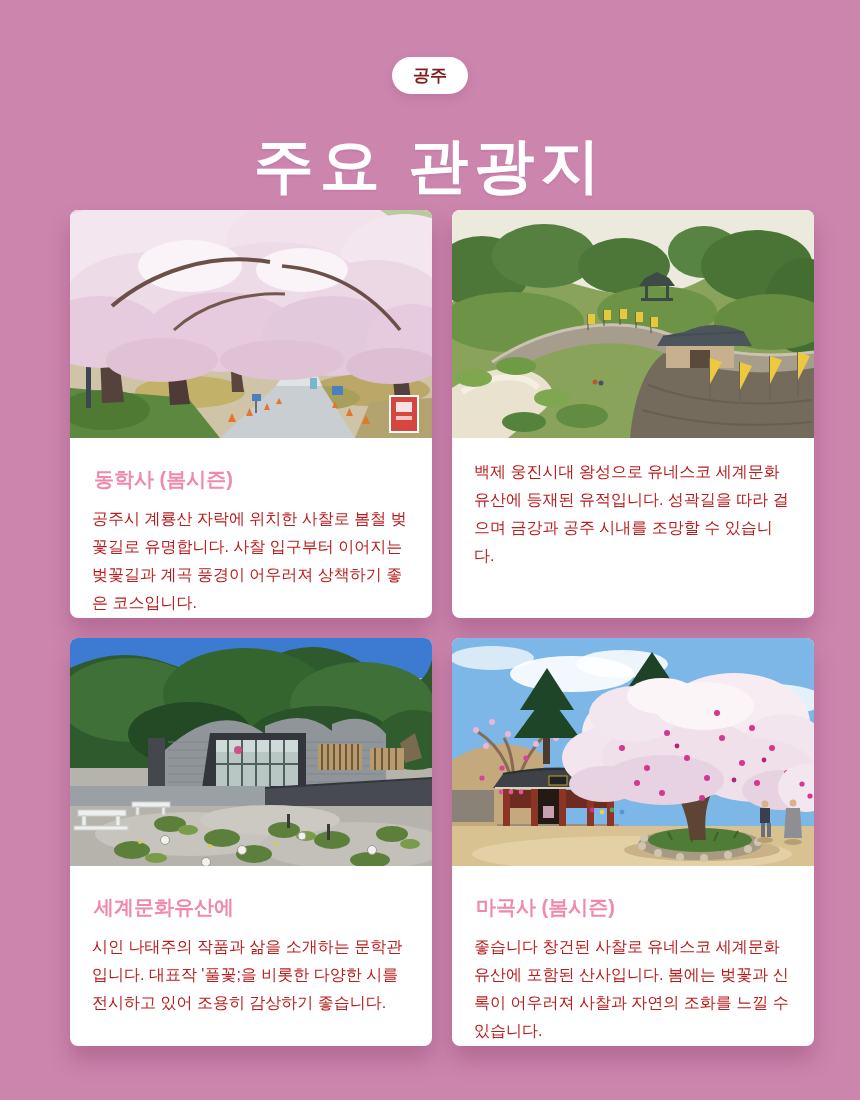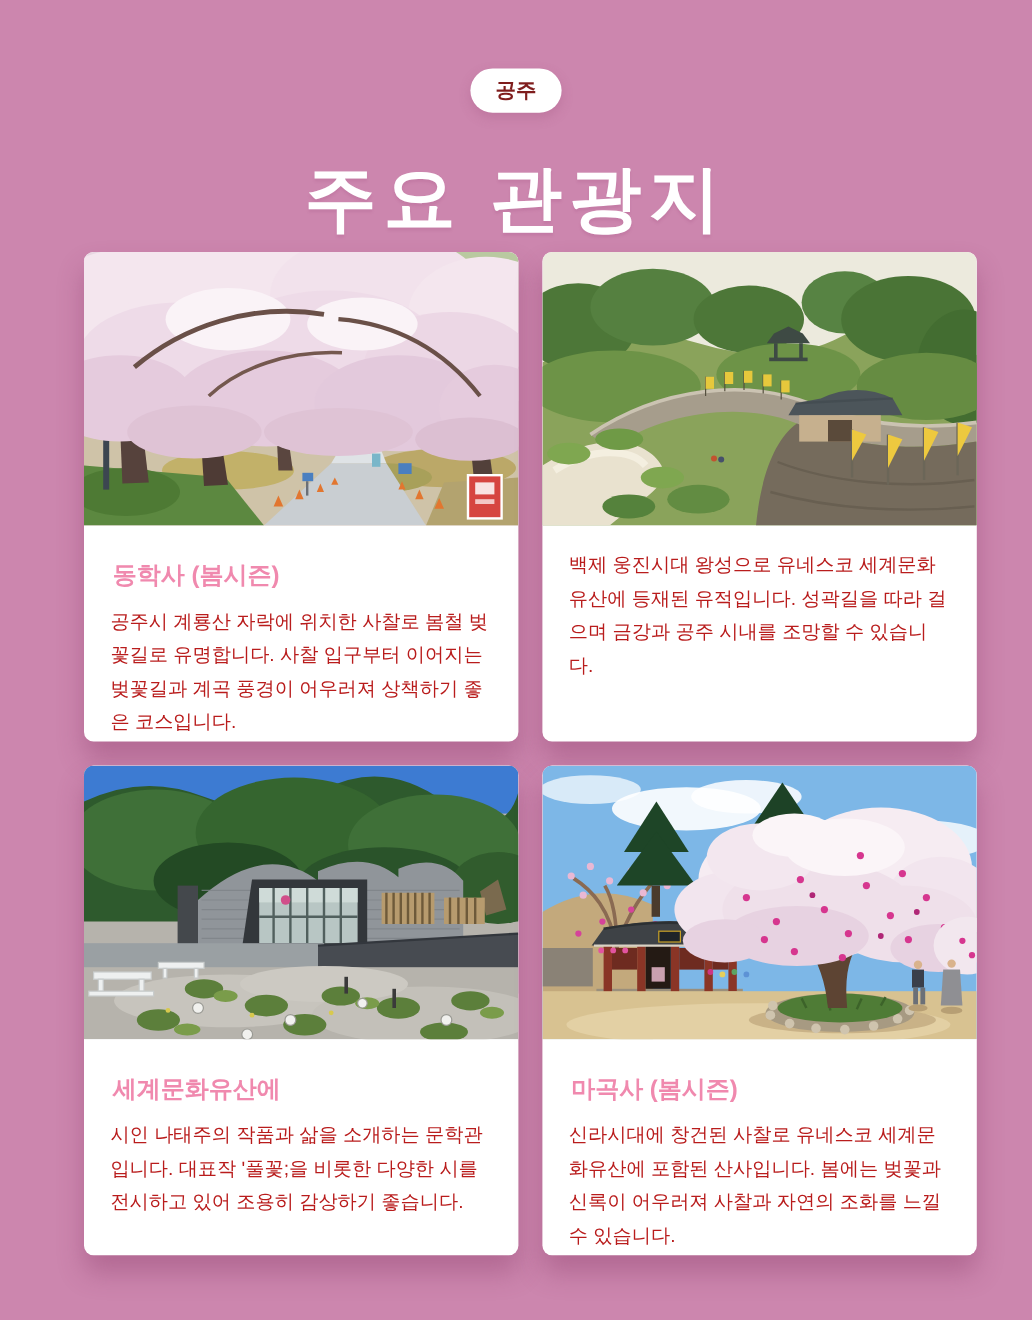--- a/index.html
+++ b/index.html
@@ -448,18 +448,18 @@
           </g>
           <g>
             <ellipse cx="341" cy="204" rx="9" ry="3" fill="#b79f74"></ellipse>
             <circle cx="341" cy="165" r="3.5" fill="#d9b38c"></circle>
             <path d="M334,170 L348,170 L350,200 L332,200 Z" fill="#8f8f93"></path>
           </g>
         </svg>
       </div>
       <div class="card-body">
         <div class="card-title">마곡사 (봄시즌)</div>
-        <div class="card-desc">신라시대에 창건된 사찰로 유네스코 세계문화유산에 포함된 산사입니다. 봄에는 벚꽃과 신록이 어우러져 사찰과 자연의 조화를 느낄 수 있습니다.</div>
+        <div class="card-desc">좋습니다 창건된 사찰로 유네스코 세계문화유산에 포함된 산사입니다. 봄에는 벚꽃과 신록이 어우러져 사찰과 자연의 조화를 느낄 수 있습니다.</div>
       </div>
     </div>
 
   </div>
 </div>
 
 </body></html>

